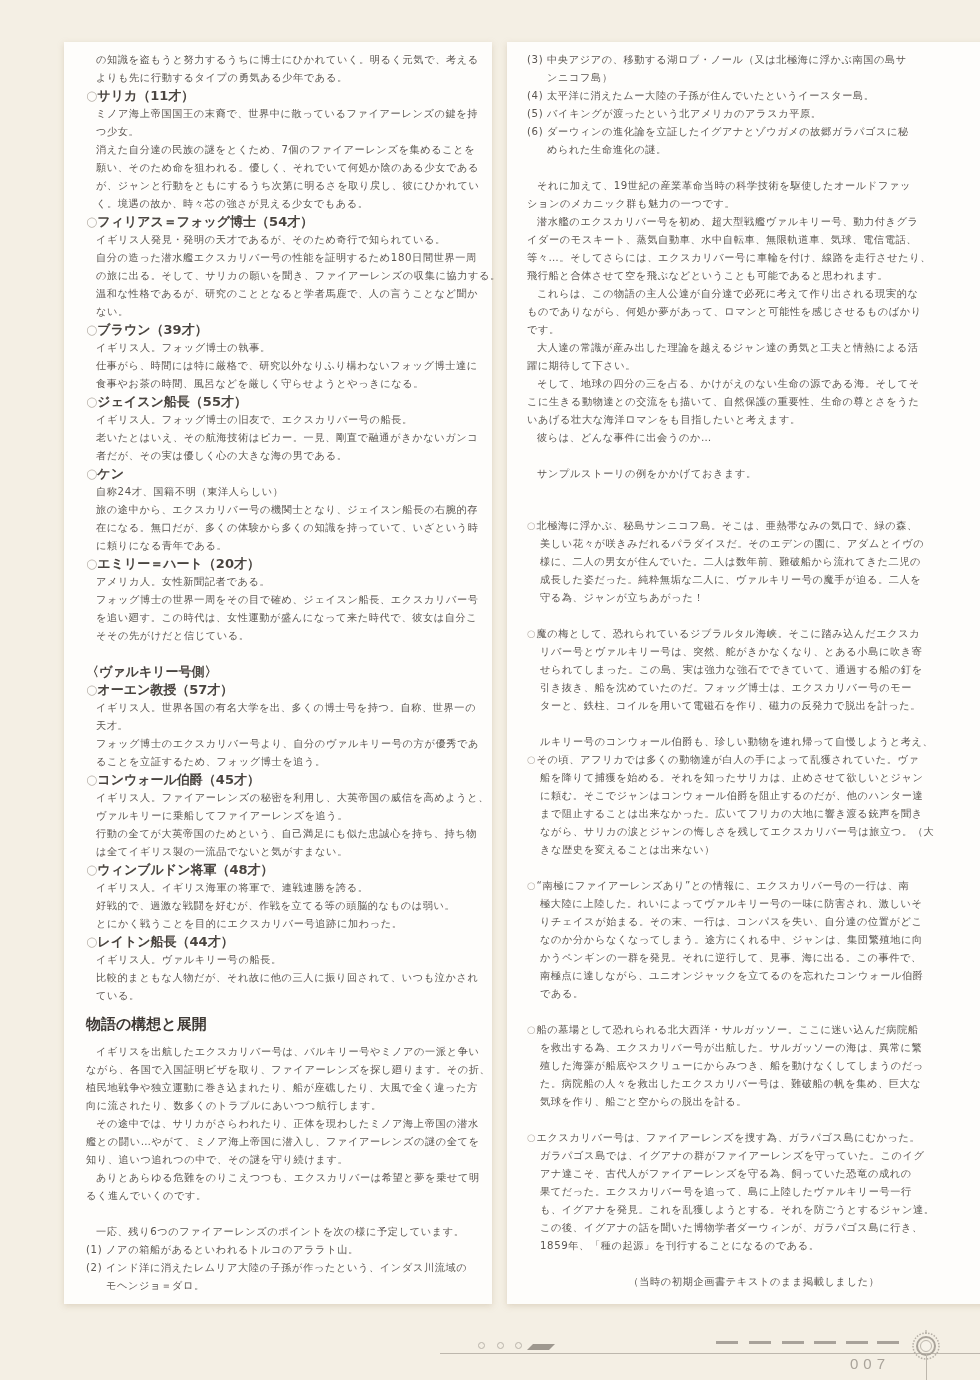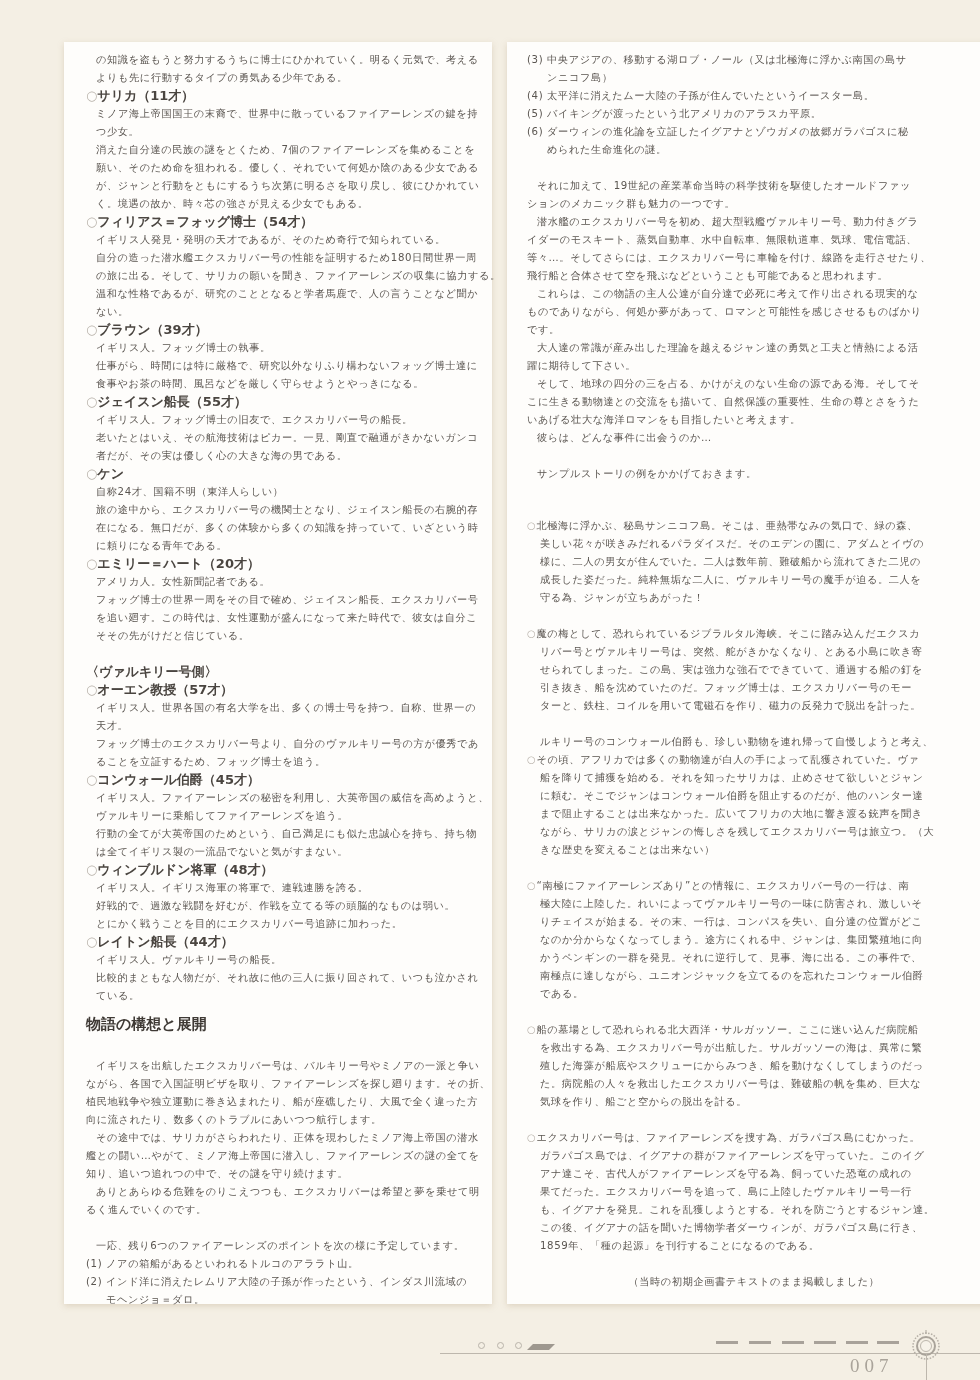--- a/index.html
+++ b/index.html
@@ -15,34 +15,34 @@
     background: #fefdfb;
     box-shadow: 0 2px 6px rgba(180,160,130,0.35);
     box-sizing: border-box;
   }
   #left-panel { left: 64px; top: 42px; width: 428px; height: 1262px; padding: 9px 22px 0 22px; }
   #right-panel { left: 507px; top: 42px; width: 502px; height: 1262px; padding: 9px 20px 0 20px; }
   .line { font-size: 10.2px; line-height: 18px; letter-spacing: 0.6px; white-space: nowrap; }
   .indent1 { padding-left: 10px; }
   .head { font-weight: bold; font-size: 13px; line-height: 18px; color: #4a4540; white-space: nowrap; }
   .head .mark { color: #b8b2aa; font-weight: normal; }
-  .section-title { font-size: 15px; font-weight: bold; color: #3f3a35; line-height: 22px; margin: 8px 0 22px 0; }
+  .section-title { font-size: 15px; font-weight: bold; color: #3f3a35; line-height: 22px; margin: 8px 0 8px 0; }
   .gap { height: 18px; }
   .para-first { text-indent: 10px; }
   .story { margin-bottom: 18px; margin-top: 16px; }
   .story .line.cont { padding-left: 13px; }
   .list-item .cont { padding-left: 20px; }
   .credit { text-align: center; padding-right: 8px; }
   
   #footer { position: absolute; left: 440px; top: 1300px; width: 540px; height: 80px; }
   .dot { position: absolute; width: 5px; height: 5px; border: 1px solid #b9b3aa; border-radius: 50%; top: 42px; }
   .rule { position: absolute; left: 0; top: 53px; height: 1px; width: 540px; background: #bdb7ad; }
   .slash { position: absolute; left: 90px; top: 44px; width: 22px; height: 6px; background: #9e988f; transform: skewX(-45deg); }
   .dash { position: absolute; top: 41px; width: 22px; height: 3px; background: #a8a29a; }
-  .pagenum { position: absolute; left: 410px; top: 55px; font-size: 19px; letter-spacing: 5px; color: #a9a39a; font-family: Liberation Serif, serif; }
+  .pagenum { position: absolute; left: 410px; top: 55px; font-size: 15px; letter-spacing: 5px; color: #a9a39a; font-family: Liberation Sans, sans-serif; }
   .gear { position: absolute; left: 470px; top: 30px; width: 32px; height: 32px; }
   .vline { position: absolute; left: 486px; top: 54px; width: 1px; height: 26px; background: #bdb7ad; }
 </style>
 </head>
 <body>
 
 <div id="left-panel" class="panel">
     <div class="line indent1">の知識を盗もうと努力するうちに博士にひかれていく。明るく元気で、考える</div>
     <div class="line indent1">よりも先に行動するタイプの勇気ある少年である。</div>
     <div class="head"><span class="mark">○</span><span>サリカ（11才）</span></div>

